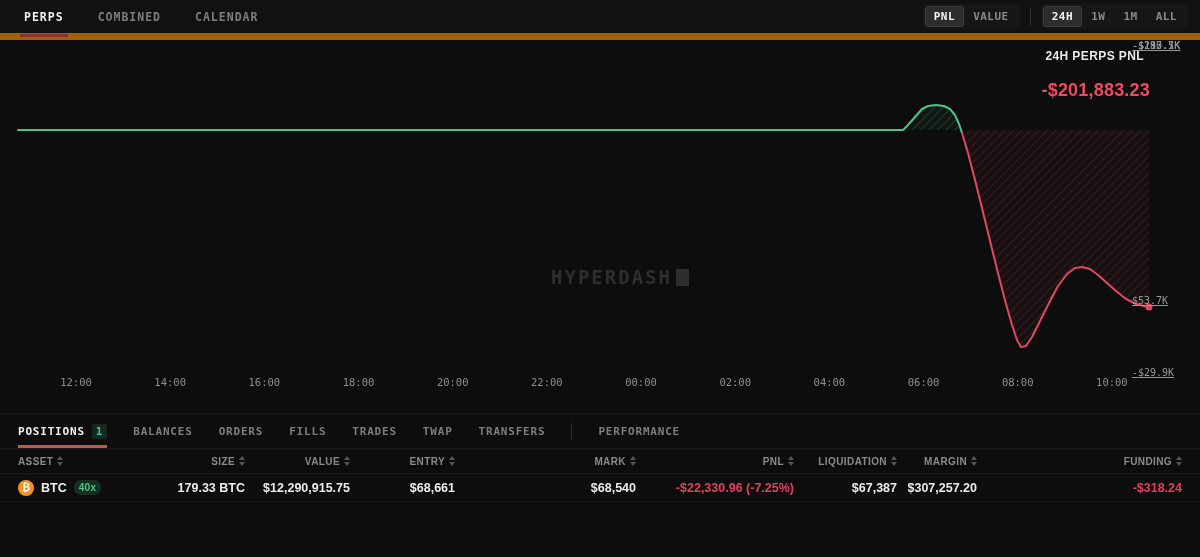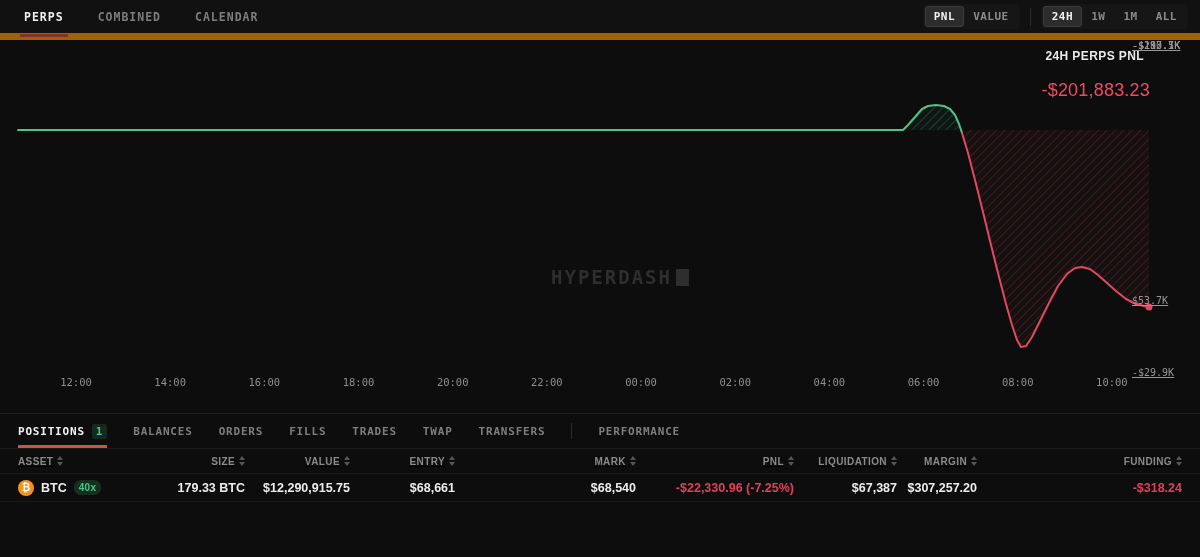--- a/index.html
+++ b/index.html
@@ -22,21 +22,21 @@
   .toggle-item { font-family:"DejaVu Sans Mono", monospace; font-size:11px; font-weight:bold;
              color:#8a8a8a; padding:4px 9px; border-radius:3px; cursor:pointer; letter-spacing:.5px;}
   .toggle-item.active { background:#2c2c2c; color:#f2f2f2; border:1px solid #3d3d3d; padding:3px 8px; }
   .vsep { width:1px; height:18px; background:#2c2c2c; }
 
   
   .chart-wrap { position:absolute; left:0; top:40px; width:1200px; height:373px; background:#0d0d0d; }
   #chart-svg { position:absolute; left:0; top:0; }
   .pnl-title { position:absolute; top:9px; right:56px; font-size:12px; font-weight:bold;
                color:#e9e9e9; letter-spacing:.4px; }
-  .pnl-value { position:absolute; top:40px; right:50px; font-size:18px; font-weight:normal;
+  .pnl-value { position:absolute; top:40px; right:50px; font-size:18px; font-weight:bold;
                color:#ee4b63; letter-spacing:.2px; }
   .y-tick { position:absolute; right:4px; width:64px; text-align:left;
             font-family:"DejaVu Sans Mono", monospace; font-size:10px; color:#969696;text-decoration:underline; }
   .y-tick:nth-of-type(1){ top:10px; }
   .y-tick:nth-of-type(2){ top:87px; }
   .y-tick:nth-of-type(3){ top:167px; }
   .y-tick:nth-of-type(4){ top:247px;margin-top:8px; }
   .y-tick:nth-of-type(5){ top:327px; }
   .x-ticks { position:absolute; left:51px; right:63px; top:336px; display:flex;
              justify-content:space-between; }

